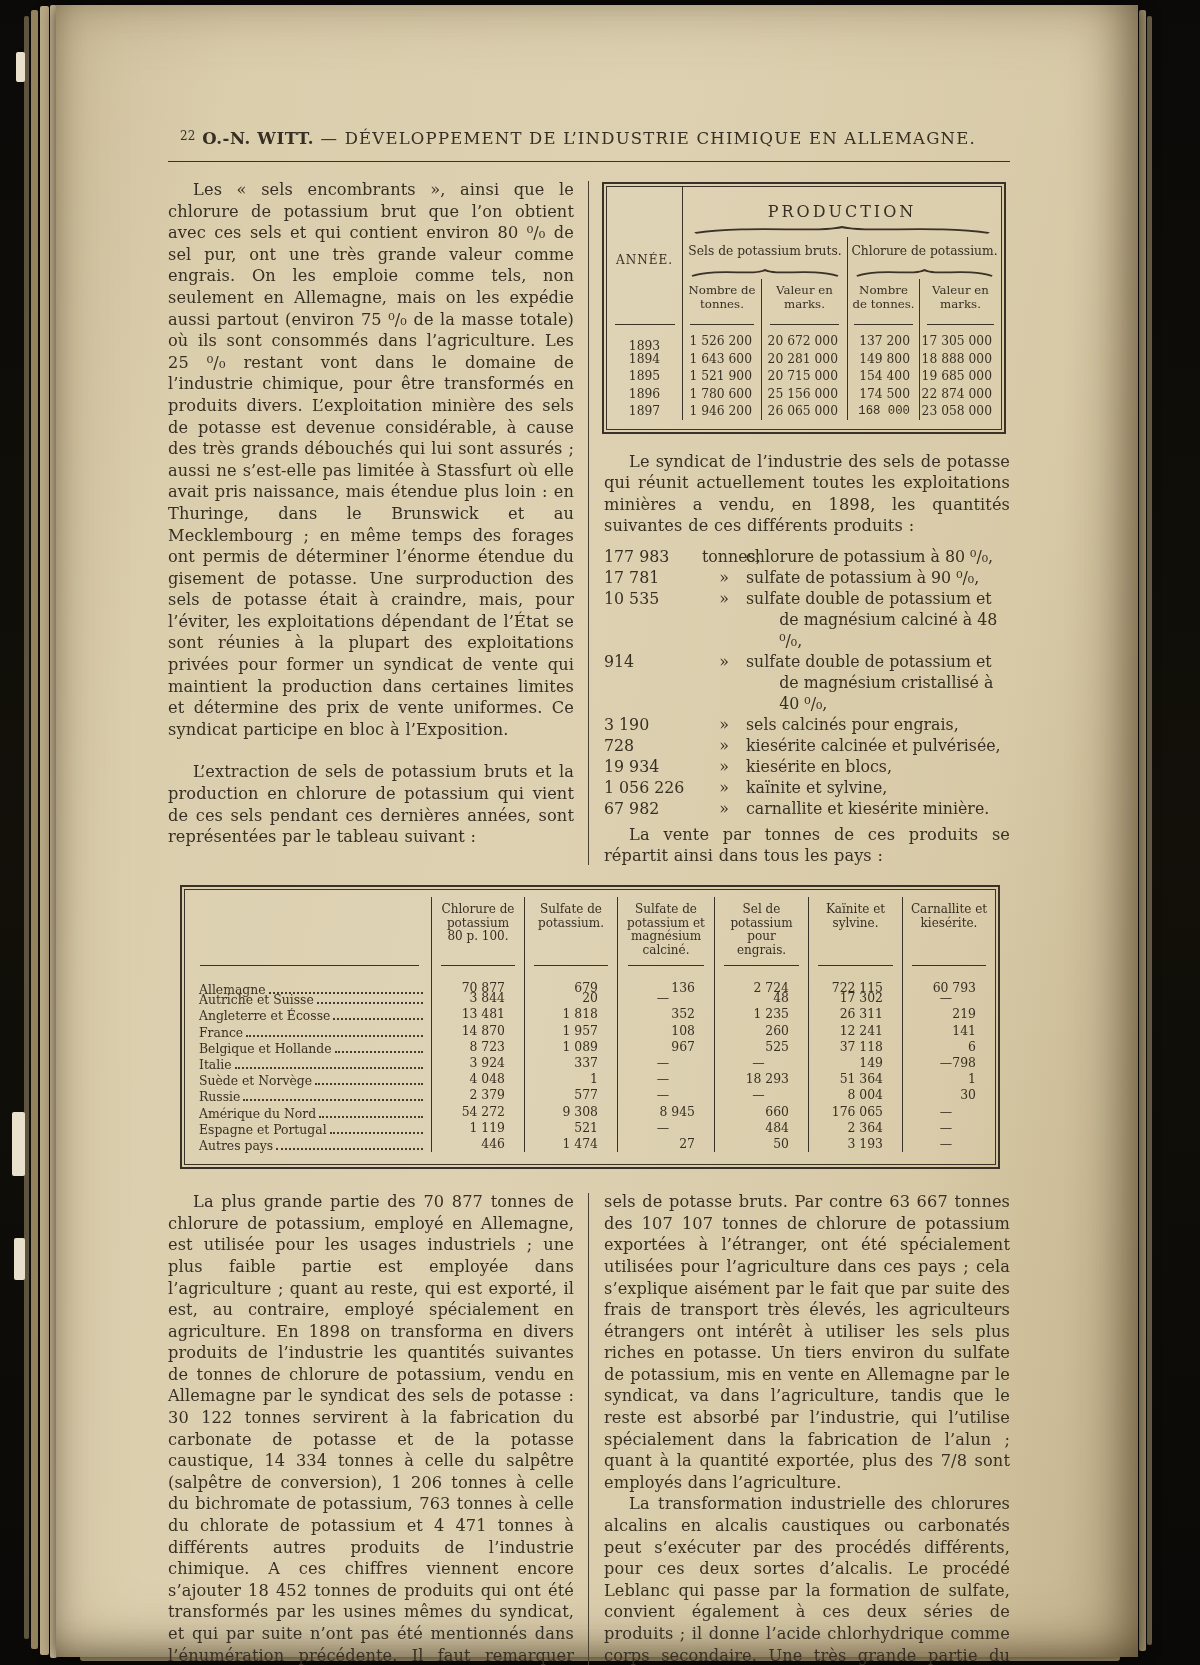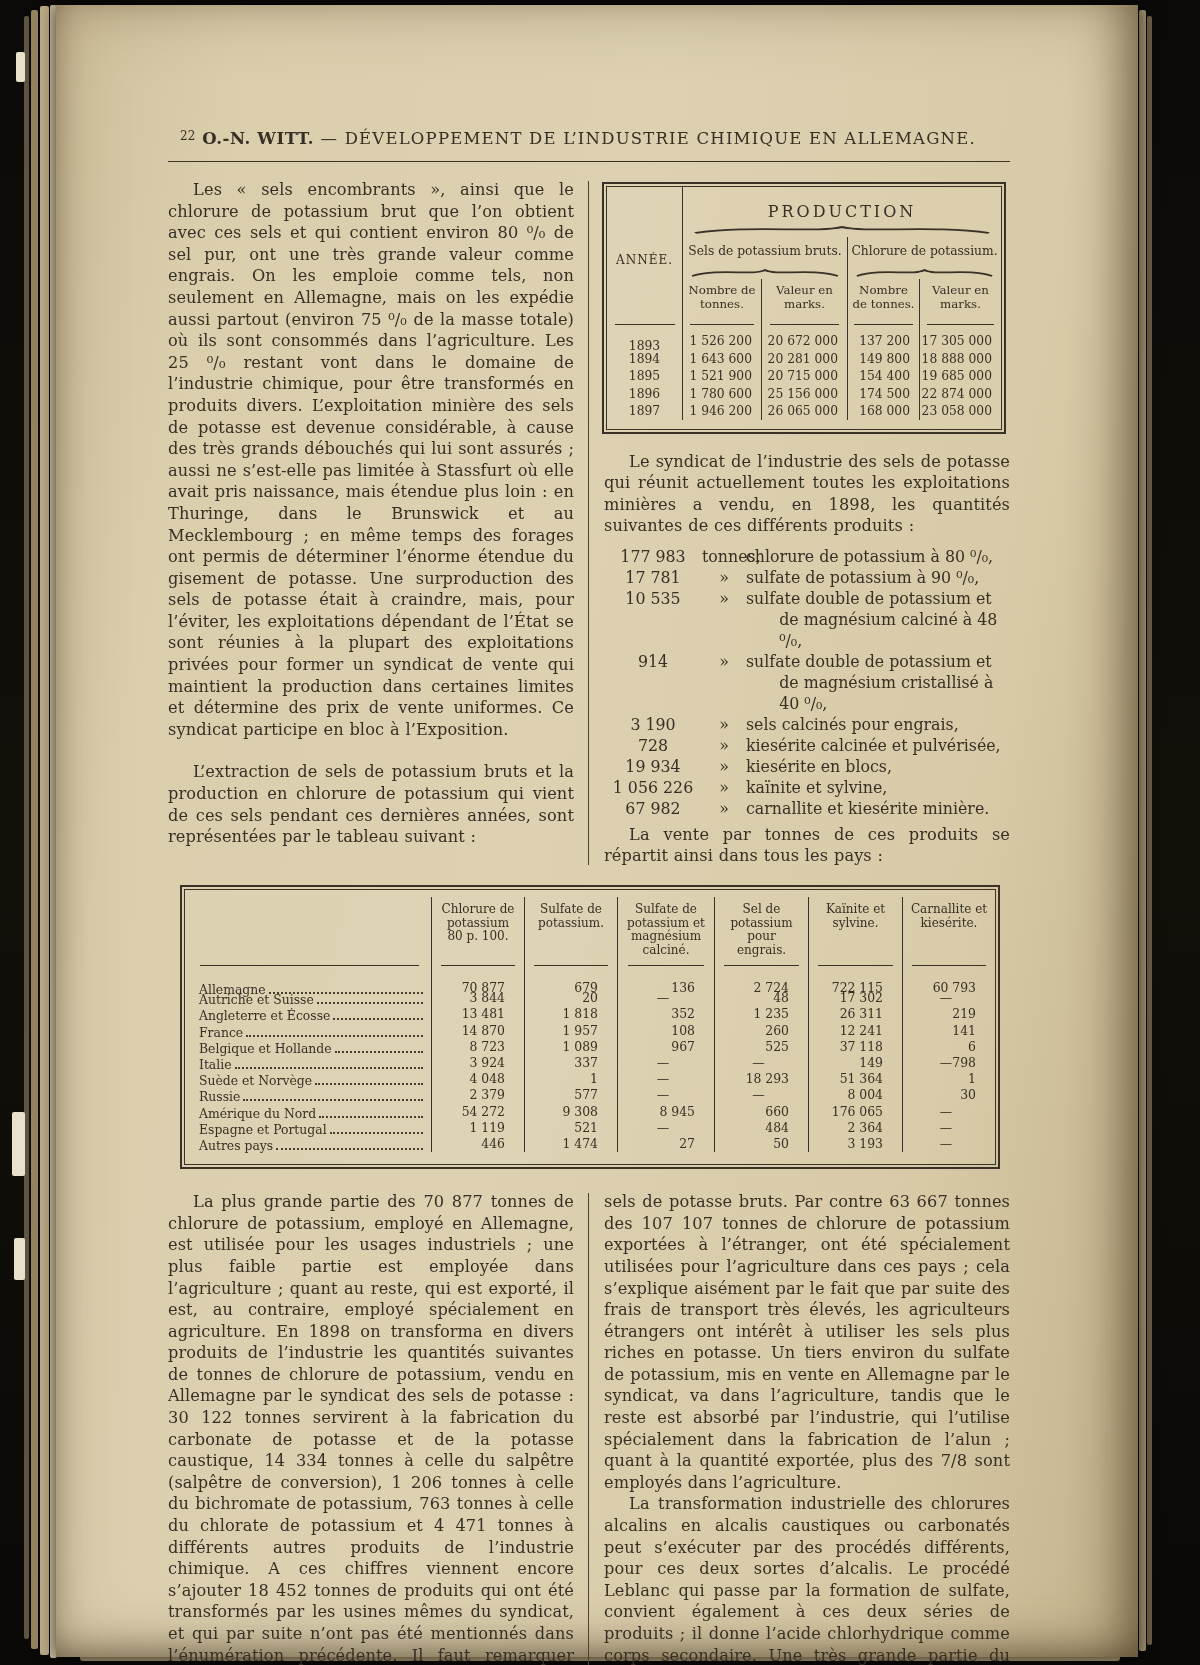--- a/index.html
+++ b/index.html
@@ -103,21 +103,21 @@
   .t2c.country{display:flex;align-items:baseline;padding-left:14px;}
   .t2c .cname{white-space:nowrap;}
   .t2c .leader{flex:1;border-bottom:2px dotted #453d2f;margin:0 8px 4px 3px;height:12px;}
   .t2c.num{text-align:right;padding-right:19px;}
   .t2c.num.dash{text-align:center;padding-right:6px;}
   .t2 .row1{padding-top:6px;}
 
   
   .product-list{margin:9px 0 5px 0;font-size:15.8px;line-height:21px;}
   .pl-row{display:flex;align-items:baseline;}
-  .pl-amount{width:98px;text-align:center;flex:none;}
+  .pl-amount{width:98px;text-align:left;flex:none;}
   .pl-unit{width:44px;text-align:center;flex:none;}
   .pl-label{flex:1;padding-left:2.1em;text-indent:-2.1em;}
 </style>
 </head>
 <body>
 
 <div class="scan">
 
   <div class="strip s1"></div>
   <div class="strip s2"></div>
@@ -187,21 +187,21 @@
                 <div class="t1c num c4" style="grid-area: 8 / 4;">154 400</div>
                 <div class="t1c num c5" style="grid-area: 8 / 5;">19 685 000</div>
                 <div class="t1c year" style="grid-area: 9 / 1;">1896</div>
                 <div class="t1c num c2" style="grid-area: 9 / 2;">1 780 600</div>
                 <div class="t1c num c3" style="grid-area: 9 / 3;">25 156 000</div>
                 <div class="t1c num c4" style="grid-area: 9 / 4;">174 500</div>
                 <div class="t1c num c5" style="grid-area: 9 / 5;">22 874 000</div>
                 <div class="t1c year" style="grid-area: 10 / 1;">1897</div>
                 <div class="t1c num c2" style="grid-area: 10 / 2;">1 946 200</div>
                 <div class="t1c num c3" style="grid-area: 10 / 3;">26 065 000</div>
-                <div class="t1c num c4" style="grid-area: 10 / 4;">168 000</div>
+                <div class="t1c num c4" style="grid-area: 10 / 4; font-family: Liberation Mono, monospace;">168 000</div>
                 <div class="t1c num c5" style="grid-area: 10 / 5;">23 058 000</div>
               </div>
           </div>
 
           <p class="para follow">Le syndicat de l’industrie des sels de potasse qui réunit actuellement toutes les exploitations minières a vendu, en 1898, les quantités suivantes de ces différents produits :</p>
 
           <div class="product-list">
 
           <div class="pl-row">
                 <span class="pl-amount">177 983</span>

